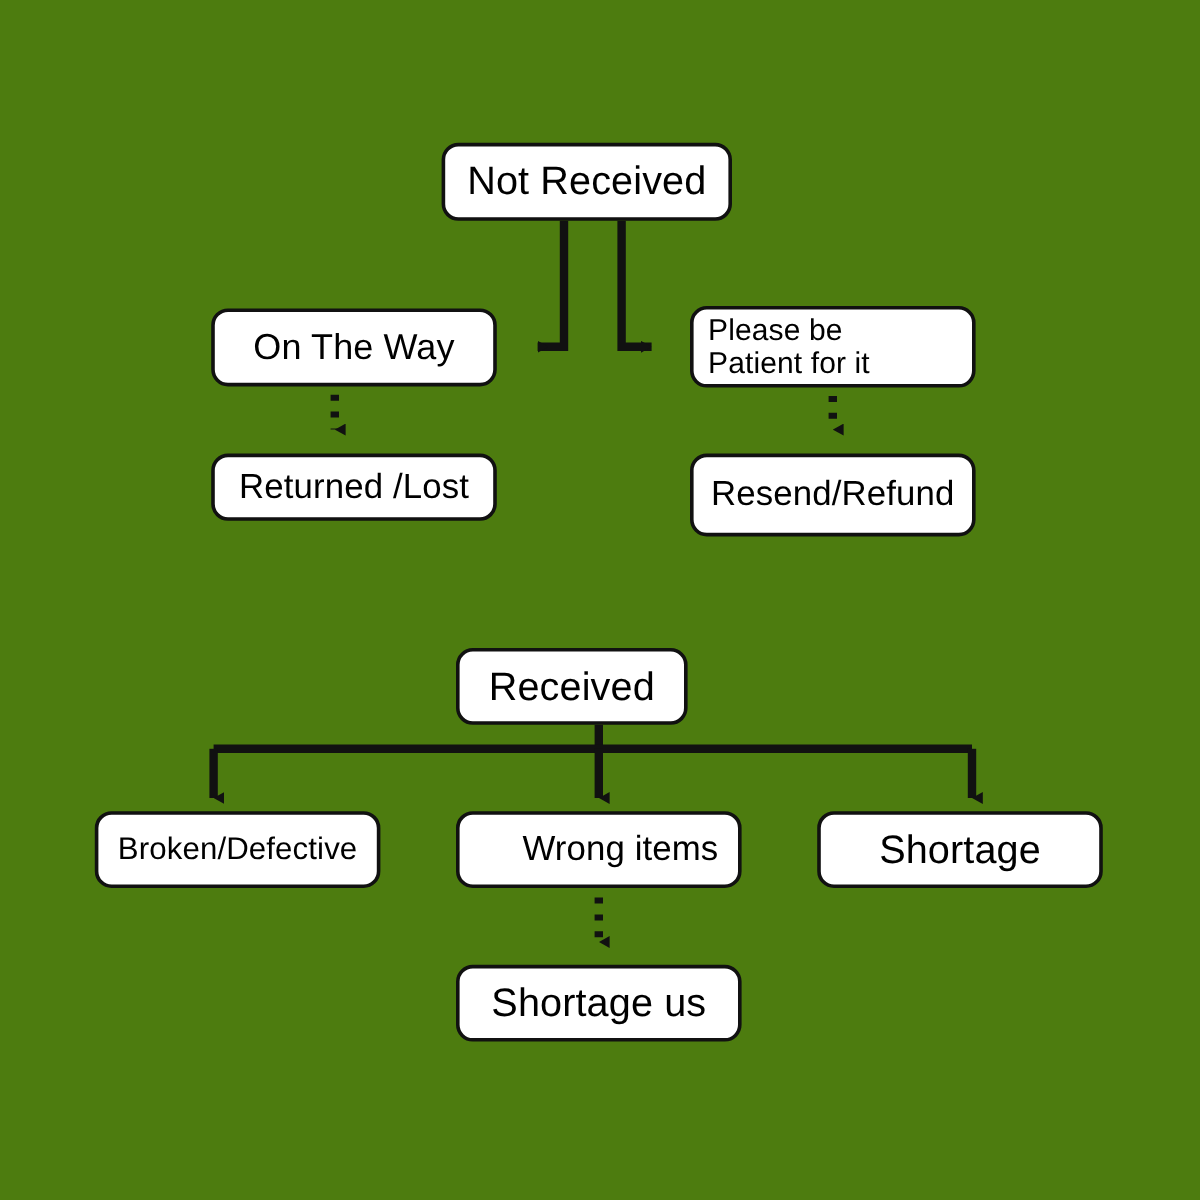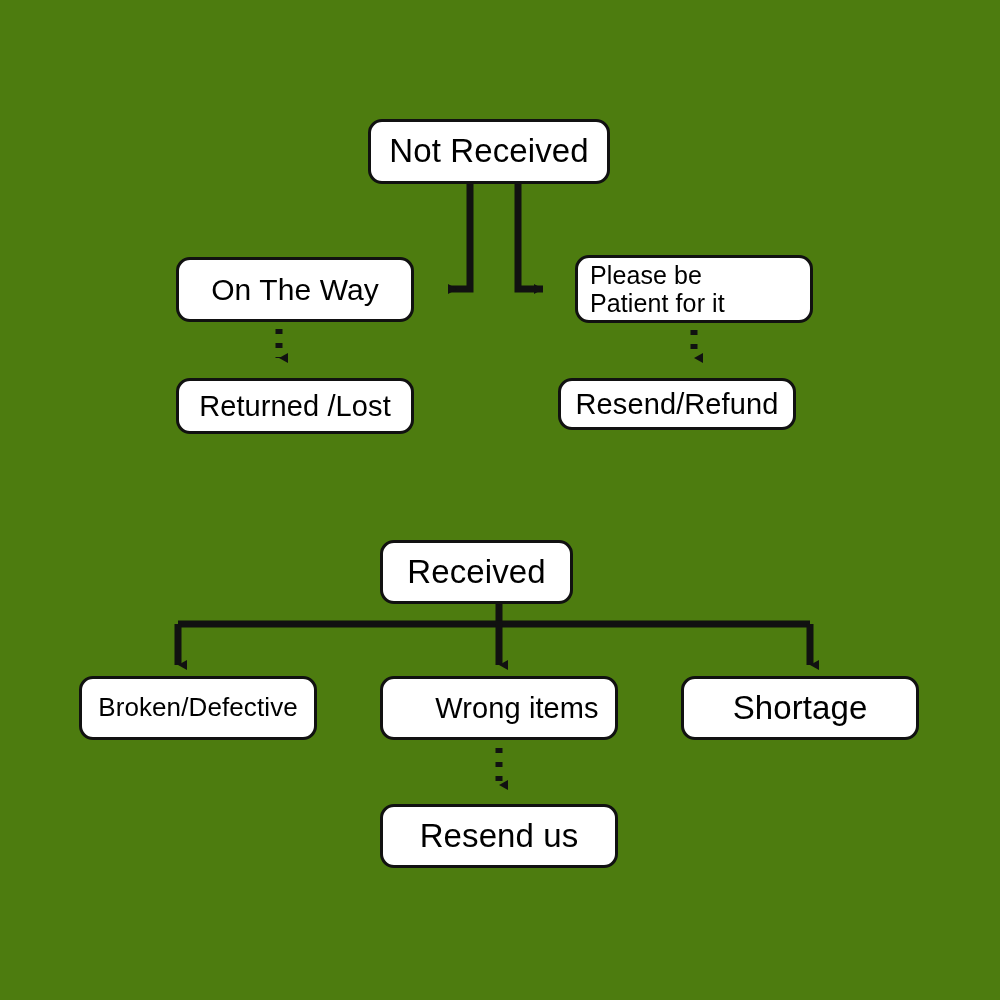--- a/index.html
+++ b/index.html
@@ -41,21 +41,21 @@
     letter-spacing: 0.1px;
     white-space: pre-line;
     z-index: 2;
   }
   
   .n-not-received { left: 368px;  top: 119px; width: 242px; height: 65px;  font-size: 33px; }
   .n-on-the-way   { left: 176px;  top: 257px; width: 238px; height: 65px;  font-size: 30px; }
   .n-please-be    { left: 575px;  top: 255px; width: 238px; height: 68px;  font-size: 25px;
                     justify-content: flex-start; padding-left: 12px; text-align: left; }
   .n-returned     { left: 176px;  top: 378px; width: 238px; height: 56px;  font-size: 29px; }
-  .n-resend       { left: 558px;  top: 378px; width: 238px; height: 52px;  font-size: 29px; }
+  .n-resend       { left: 575px;  top: 378px; width: 238px; height: 69px;  font-size: 29px; }
   
   .n-received     { left: 380px;  top: 540px; width: 193px; height: 64px;  font-size: 33px; }
   .n-broken       { left: 79px;   top: 676px; width: 238px; height: 64px;  font-size: 26px; }
   .n-wrong        { left: 380px;  top: 676px; width: 238px; height: 64px;  font-size: 29px; padding-left: 36px; }
   .n-shortage     { left: 681px;  top: 676px; width: 238px; height: 64px;  font-size: 33px; }
   .n-contact      { left: 380px;  top: 804px; width: 238px; height: 64px;  font-size: 33px; }
 </style>
 </head>
 <body>
 
@@ -105,15 +105,15 @@
   <div class="node n-resend">Resend/Refund</div>
 
   <div class="node n-received">Received</div>
 
   <div class="node n-broken">Broken/Defective</div>
 
   <div class="node n-wrong">Wrong items</div>
 
   <div class="node n-shortage">Shortage</div>
 
-  <div class="node n-contact">Resend us</div>
+  <div class="node n-contact">Shortage us</div>
 
 </div>
 
 </body></html>

